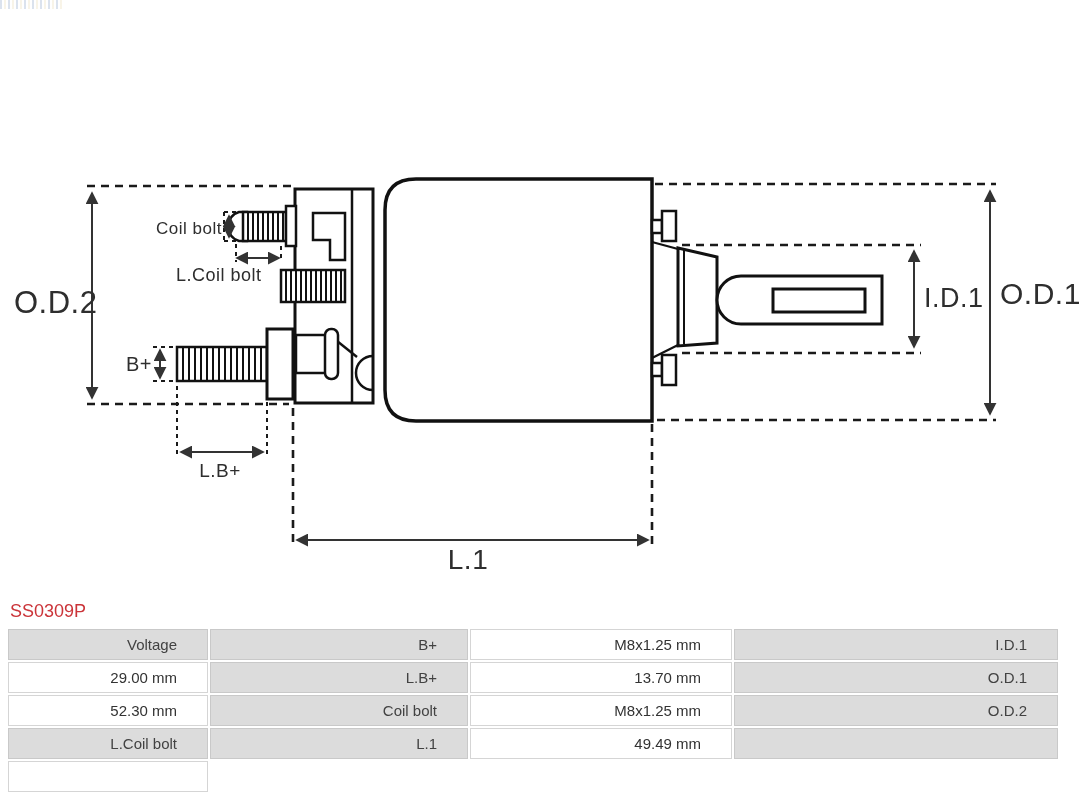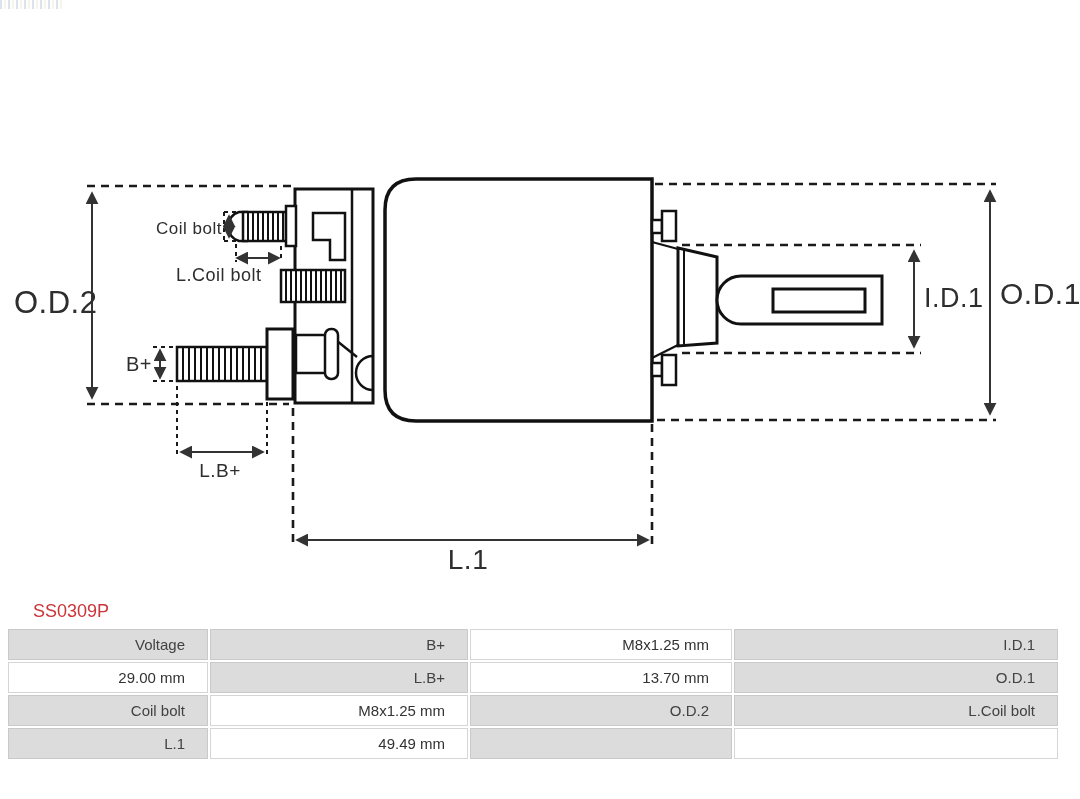--- a/index.html
+++ b/index.html
@@ -5,25 +5,25 @@
   html,body{margin:0;padding:0;background:#fff;}
   .page{position:relative;width:1080px;height:799px;background:#fff;overflow:hidden;
         font-family:"Liberation Sans",sans-serif;}
   .artifact{position:absolute;left:0;top:0;width:64px;height:9px;opacity:.55;
     background:repeating-linear-gradient(90deg,
       rgba(110,140,185,.45) 0 2px, rgba(255,255,255,0) 2px 4px,
       rgba(225,205,150,.40) 4px 6px, rgba(255,255,255,0) 6px 8px);}
   .diagram{position:absolute;left:0;top:0;}
   .diagram text{fill:#2e2e2e;font-family:"Liberation Sans",sans-serif;letter-spacing:.5px;}
   .part-number{position:absolute;left:10px;top:600px;font-size:18px;line-height:22px;
-    color:#cb3439;margin-left:23px;}
+    color:#cb3439;}
   .spec-table{position:absolute;left:8px;top:629px;display:grid;
     grid-template-columns:200px 258px 262px 324px;grid-auto-rows:31px;gap:2px;}
   .cell{box-sizing:border-box;display:flex;align-items:center;justify-content:flex-end;
-    padding-right:22px;font-size:15px;border:1px solid #c9c9c9;}
+    padding-right:30px;font-size:15px;border:1px solid #c9c9c9;}
   .cell.label{background:#dcdcdc;color:#424242;}
   .cell.value{background:#ffffff;border-color:#d5d5d5;color:#333333;}
 </style>
 </head>
 <body>
 
 <div class="page">
 
   <div class="artifact"></div>
 
@@ -137,20 +137,21 @@
     <div class="cell label">Voltage</div>
     <div class="cell label">B+</div>
     <div class="cell value">M8x1.25 mm</div>
 
     <div class="cell label">I.D.1</div>
     <div class="cell value">29.00 mm</div>
     <div class="cell label">L.B+</div>
     <div class="cell value">13.70 mm</div>
 
     <div class="cell label">O.D.1</div>
+    <div class="cell value">52.30 mm</div>
     <div class="cell label">Coil bolt</div>
     <div class="cell value">M8x1.25 mm</div>
 
     <div class="cell label">O.D.2</div>
     <div class="cell label">L.Coil bolt</div>
 
     <div class="cell label">L.1</div>
     <div class="cell value">49.49 mm</div>
     <div class="cell label"></div>
     <div class="cell value"></div>

